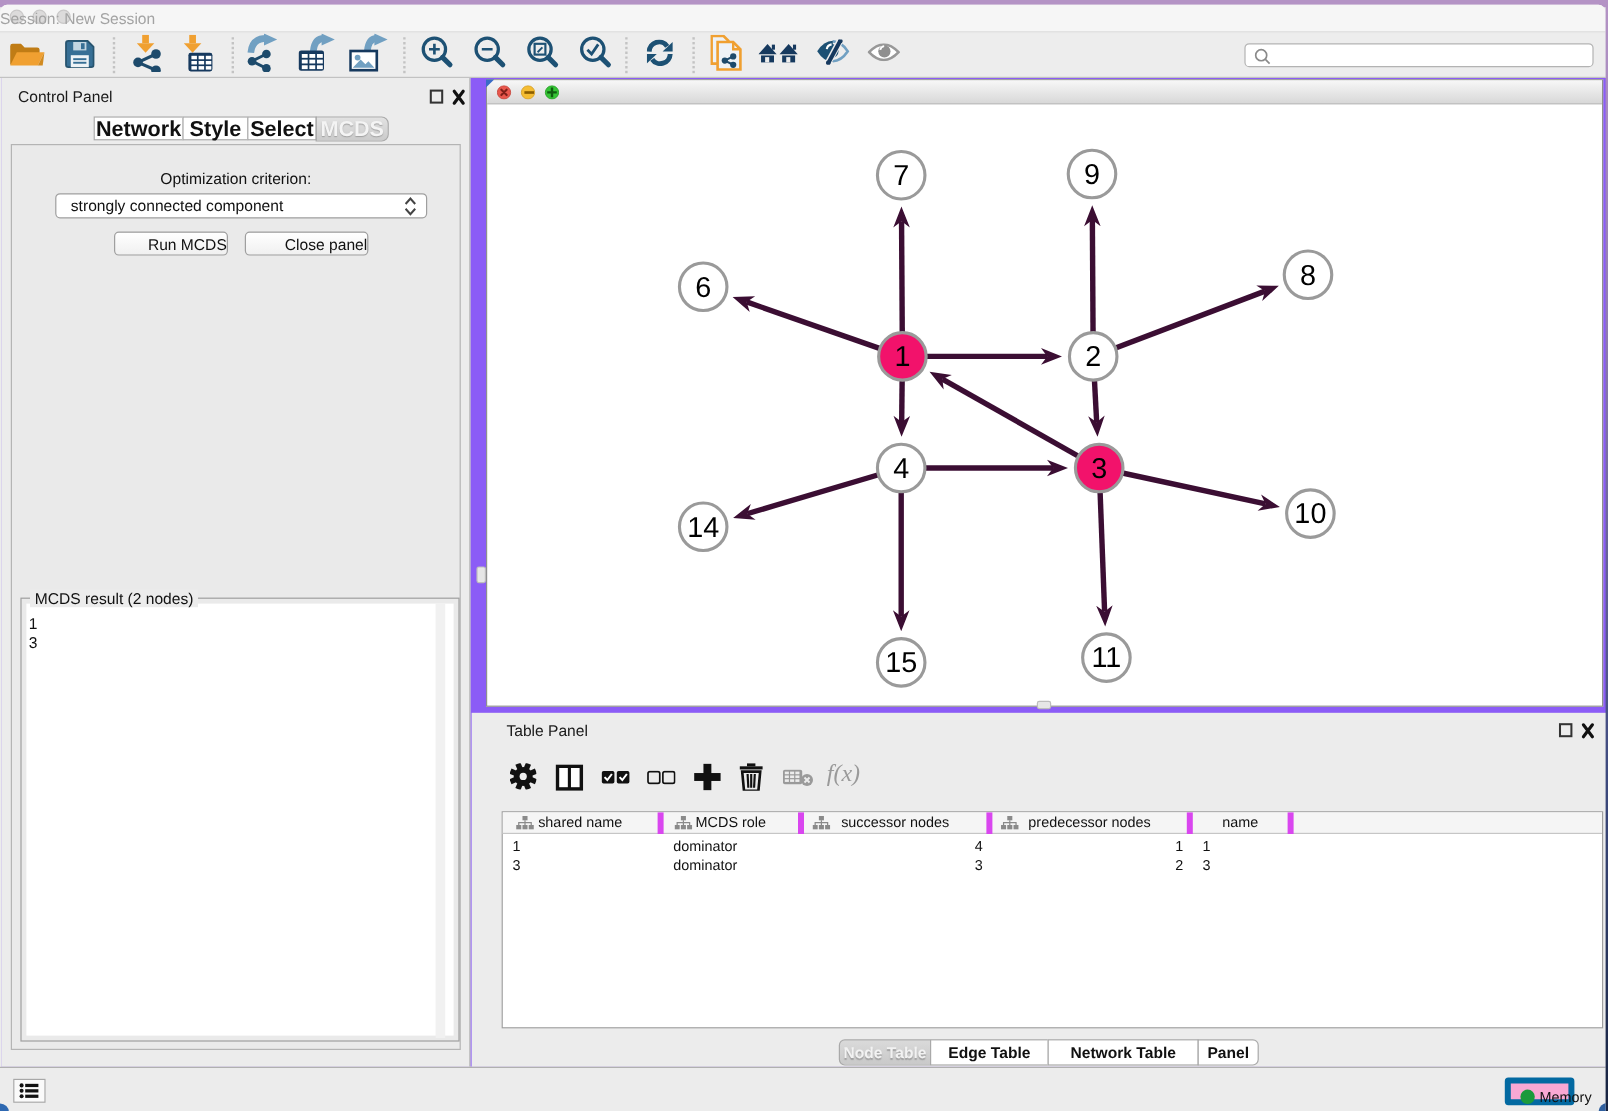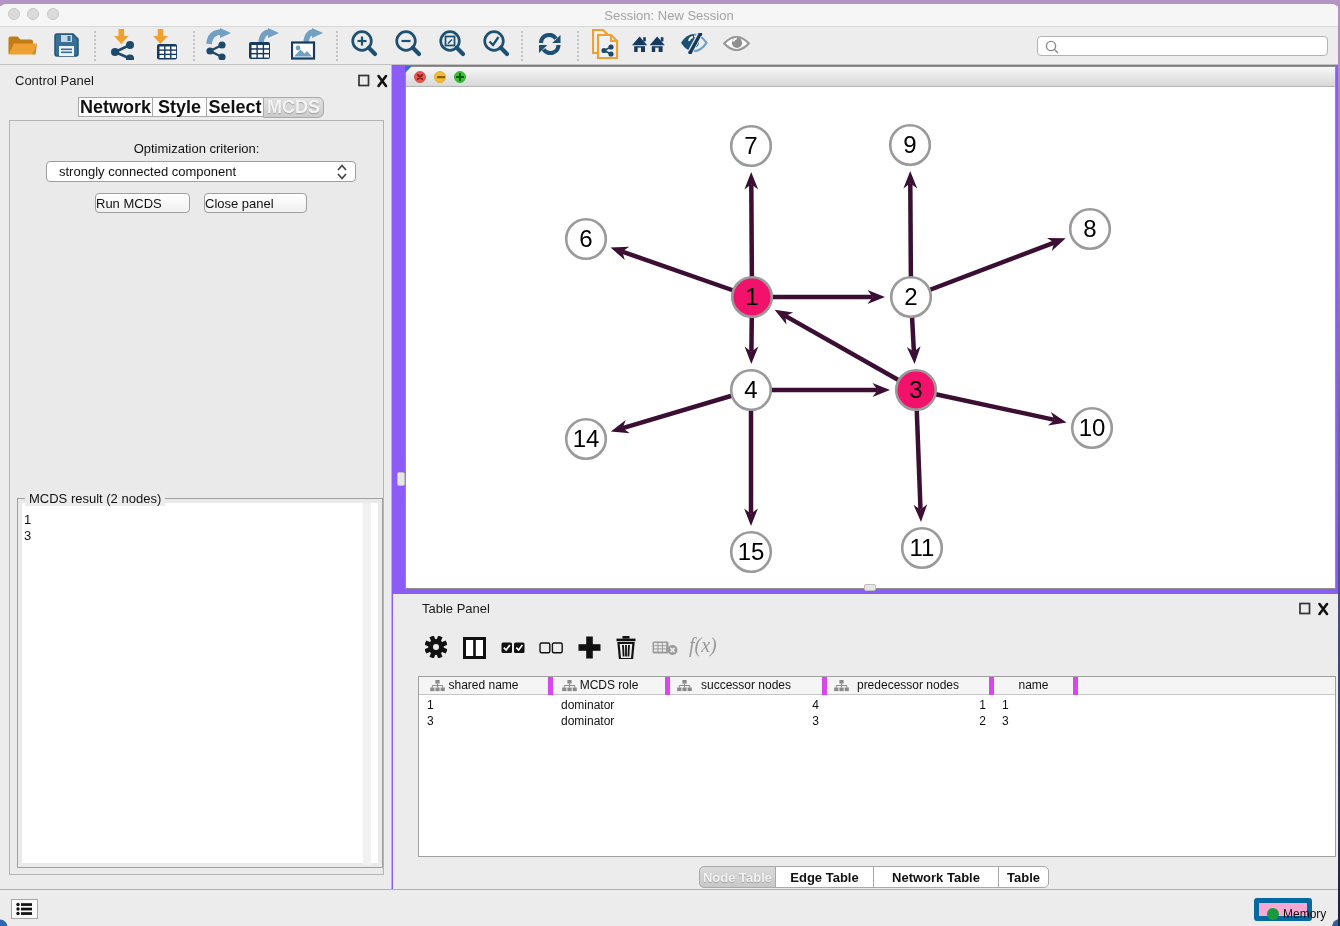--- a/index.html
+++ b/index.html
@@ -4,31 +4,31 @@
 *{margin:0;padding:0;box-sizing:border-box}
 html,body{width:1340px;height:926px;overflow:hidden}
 body{font-family:"Liberation Sans",sans-serif;background:#ececec;position:relative;-webkit-font-smoothing:antialiased}
 .abs{position:absolute}
 .ico{position:absolute}
 #desktop-top{left:0;top:0;width:1340px;height:6px;background:#b493c5}
 #desktop-right{right:0;top:0;width:2px;height:926px;background:linear-gradient(#b493c5,#8f7bb0 30%,#3d4a7e 70%,#17233f)}
 #win{left:0;top:4px;width:1338px;height:922px;background:#ececec;border-radius:6px 6px 0 0}
 #titlebar{left:0;top:0;width:1338px;height:23px;background:#f6f6f6;border-radius:6px 6px 0 0;border-bottom:1px solid #d8d8d8}
 .tl{position:absolute;width:12px;height:12px;border-radius:50%;background:#dcdbdb;border:1px solid #c9c8c8;top:4px}
-#title-text{position:absolute;width:100%;text-align:center;top:4px;font-size:13px;color:#a3a3a3}
+#title-text{position:absolute;width:100%;text-align:left;top:4px;font-size:13px;color:#a3a3a3}
 #toolbar{left:0;top:24px;width:1338px;height:37px;background:#ededed;border-bottom:1px solid #c2c2c2}
 .sep{position:absolute;top:3px;height:30px;width:0;border-left:2px dotted #9a9a9a;opacity:.5}
 #searchbox{position:absolute;left:1037px;top:8px;width:291px;height:20px;background:#fff;border:1px solid #b3b3b3;border-radius:4px}
 #mainrow{left:1px;top:61px;width:1338px;height:824px;background:#8b5cf6}
 #leftpanel{position:absolute;left:0;top:0;width:391px;height:824px;background:#ececec;border-right:1px solid #b9b9b9}
 .panel-title{position:absolute;font-size:13px;color:#1a1a1a}
 .tab{position:absolute;top:32px;height:20px;background:#fff;border:1px solid #a9a9a9;font-size:18px;font-weight:bold;color:#111;text-align:center;line-height:19px}
 .tab.sel{background:linear-gradient(#e2e2e2,#cbcbcb);color:#f4f4f4;text-shadow:0 1px 1px #9e9e9e;border-radius:0 6px 6px 0;height:21px}
 #cp-page{position:absolute;left:8px;top:55px;width:375px;height:755px;background:#eaeaea;border:1px solid #b4b4b4}
-.btn{position:absolute;background:linear-gradient(#ffffff,#f0f0f0);border:1px solid #9f9f9f;border-radius:4px;font-size:13px;color:#111;text-align:left}
+.btn{position:absolute;background:linear-gradient(#ffffff,#f0f0f0);border:1px solid #9f9f9f;border-radius:4px;font-size:13px;color:#111;text-align:right}
 #mcds-box{position:absolute;left:16px;top:433px;width:366px;height:370px;border:1px solid #9f9f9f}
 #frame{position:absolute;left:404px;top:1px;width:931px;height:523px;border:1px solid #8f8f8f;background:#fff}
 #frame-title{position:absolute;left:0;top:0;width:929px;height:20px;background:linear-gradient(#f7f7f7,#d8d8d8);border-bottom:1px solid #b5b5b5}
 #tablepanel{position:absolute;left:392px;top:529px;width:946px;height:295px;background:#ececec}
 #tp-table{position:absolute;left:25px;top:82px;width:918px;height:181px;background:#fff;border:1px solid #9f9f9f}
 .th{position:absolute;top:0;height:18px;border-right:5px solid #d946ef;font-size:12px;color:#111;text-align:center;line-height:17px}
 .td{position:absolute;font-size:12px;color:#111;height:16px;line-height:16px}
 .btab{position:absolute;top:272px;height:22px;background:#fff;border:1px solid #a9a9a9;font-size:13px;font-weight:bold;color:#111;text-align:center;line-height:21px}
 .btab.sel{background:linear-gradient(#dadada,#c9c9c9);color:#f2f2f2;text-shadow:0 1px 1px #9e9e9e}
 #statusbar{left:0;top:885px;width:1338px;height:37px;background:#ececec;border-top:1px solid #b0b0b0}
@@ -412,21 +412,21 @@
         <div class="td" style="left:583px;top:20px">1</div>
         <div class="td" style="left:8px;top:36px">3</div>
         <div class="td" style="left:142px;top:36px">dominator</div>
         <div class="td" style="left:251px;top:36px;width:149px;text-align:right">3</div>
         <div class="td" style="left:408px;top:36px;width:159px;text-align:right">2</div>
         <div class="td" style="left:583px;top:36px">3</div>
       </div>
       <div class="btab sel" style="left:306px;width:77px;border-radius:5px 0 0 5px">Node Table</div>
       <div class="btab" style="left:382px;width:99px">Edge Table</div>
       <div class="btab" style="left:480px;width:126px">Network Table</div>
-      <div class="btab" style="left:605px;width:51px;border-radius:0 5px 5px 0">Table</div>
+      <div class="btab" style="left:605px;width:51px;border-radius:0 5px 5px 0">Panel</div>
     </div>
   </div>
   <div class="abs" id="statusbar">
     <div id="list-btn"><svg width="25" height="18" viewBox="0 0 25 18">
           <g fill="#111">
             <circle cx="6" cy="4.5" r="1.7"></circle>
             <circle cx="6" cy="9" r="1.7"></circle>
             <circle cx="6" cy="13.5" r="1.7"></circle>
             <rect x="9" y="3.2" width="11" height="2.7"></rect>
             <rect x="9" y="7.7" width="11" height="2.7"></rect>

